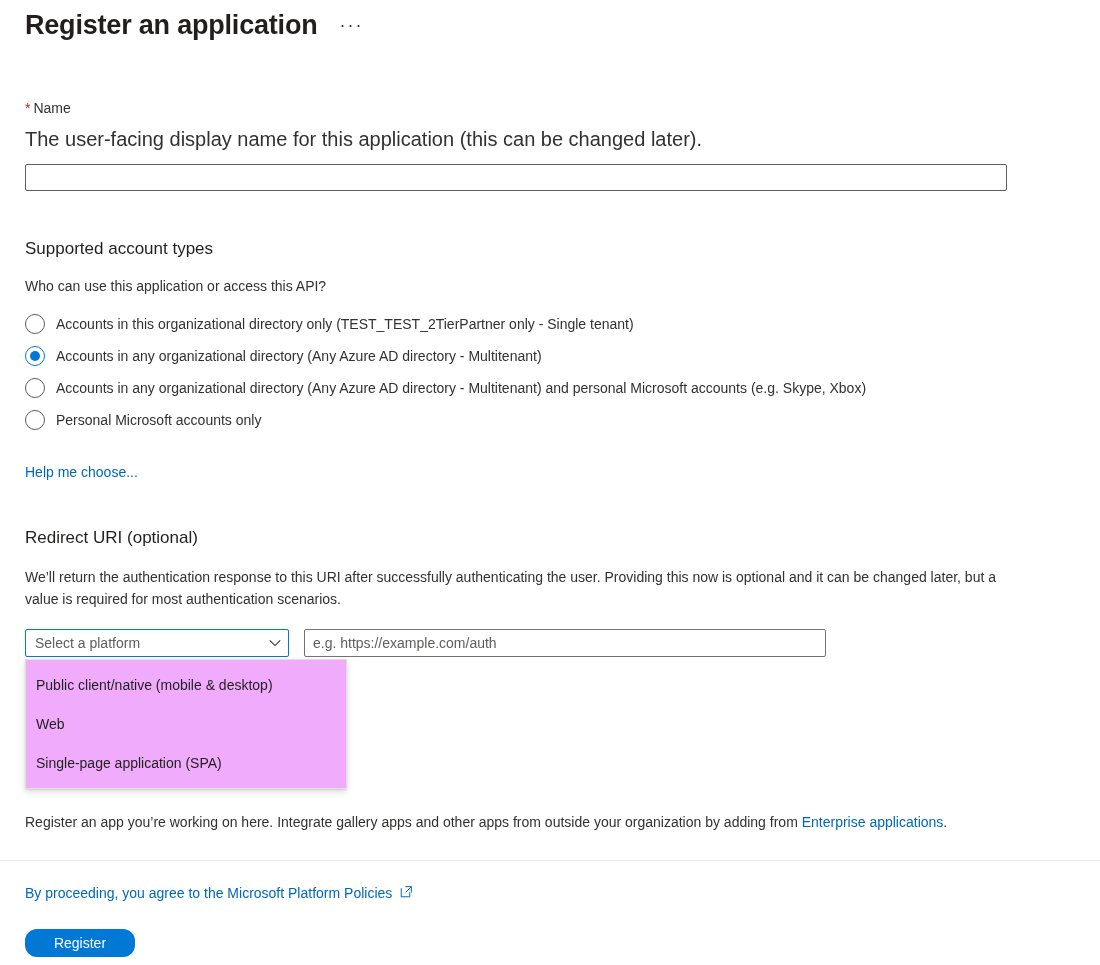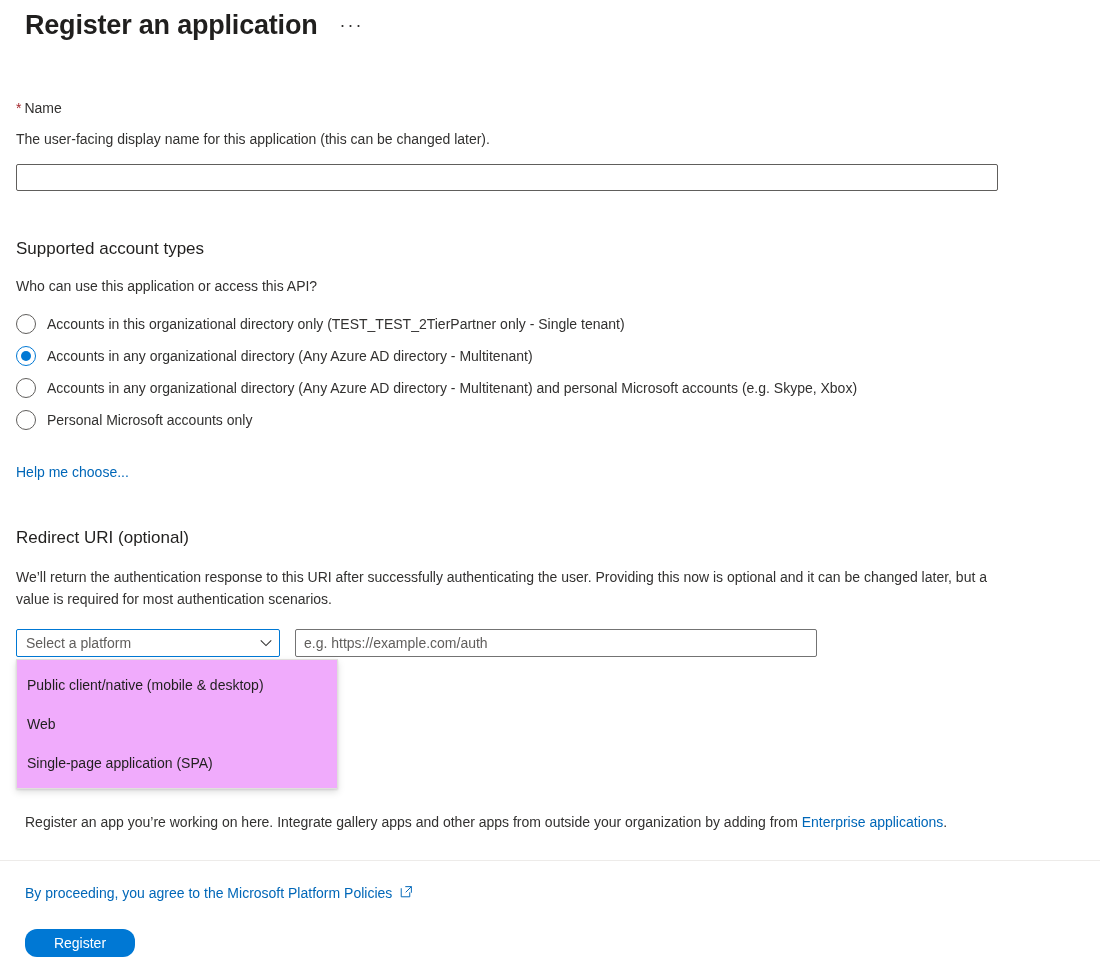--- a/index.html
+++ b/index.html
@@ -42,34 +42,34 @@
     color: #323130;
     letter-spacing: 2px;
     line-height: 18px;
     cursor: pointer;
     padding: 0 4px;
     user-select: none;
   }
 
   
   .content {
-    padding: 0 16px;
+    padding: 0 25px;
   }
   .field-label {
     font-size: 14px;
     color: #323130;
     margin-top: 58px;
     margin-bottom: 0;
   }
   .req-star {
     color: #a4262c;
     margin-right: 3px;
   }
   .field-desc {
-    font-size: 14px;
+    font-size: 20px;
     color: #323130;
     margin-top: 13px;
     margin-bottom: 0;
     line-height: 20px;
   }
   .text-input {
     box-sizing: border-box;
     width: 982px;
     height: 27px;
     margin-top: 15px;

